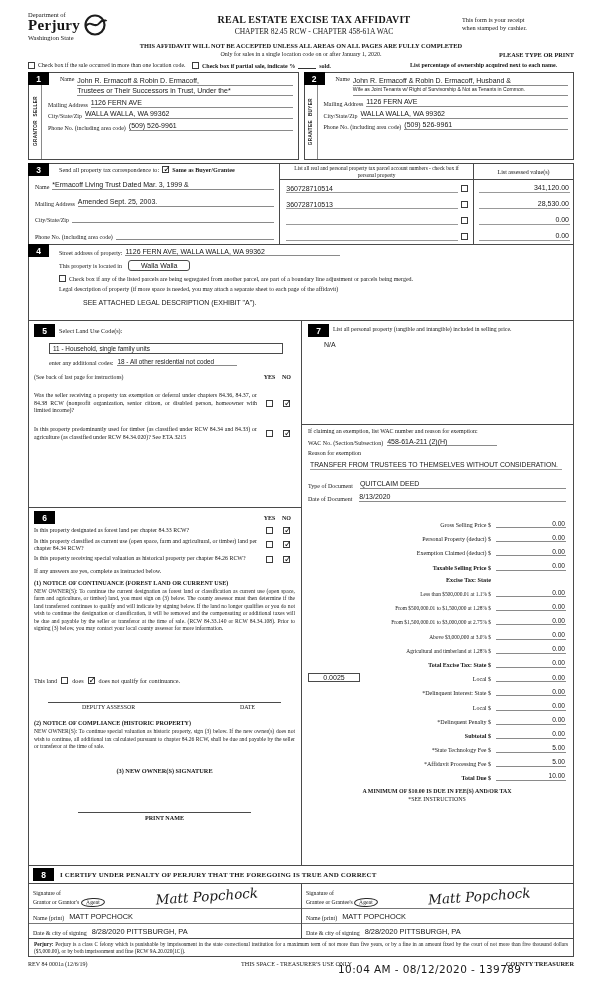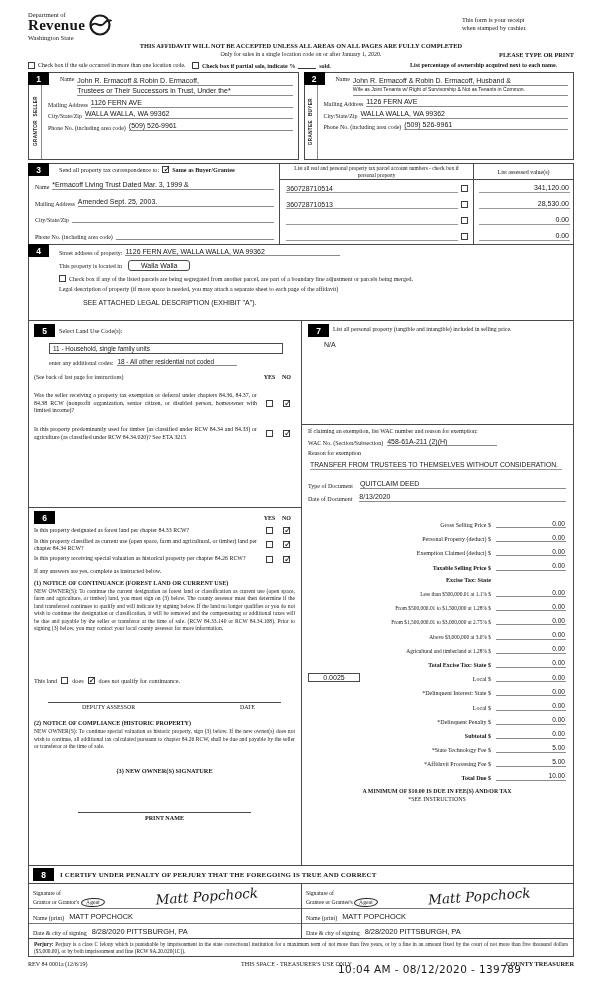--- a/index.html
+++ b/index.html
@@ -143,29 +143,31 @@
 </style>
 </head>
 <body>
 
 <div class="page">
 
   <div class="hdr">
     <div class="logo">
       <div class="logo-text">
         <div class="dept">Department of</div>
-        <div class="rev">Revenue</div>
+        <div class="rev">Perjury</div>
         <div class="state">Washington State</div>
       </div>
       <svg width="26" height="24" viewBox="0 0 26 24">
         <circle cx="13" cy="12" r="9.5" fill="none" stroke="#1d1d1d" stroke-width="2.2"></circle>
         <path d="M4 13 C 8 6.5, 13 16, 17 10.5 S 23 9, 24.5 7" fill="none" stroke="#1d1d1d" stroke-width="2"></path>
       </svg>
     </div>
     <div class="titleblk">
+      <div class="ftitle">REAL ESTATE EXCISE TAX AFFIDAVIT</div>
+      <div class="fchapter">CHAPTER 82.45 RCW - CHAPTER 458-61A WAC</div>
     </div>
     <div class="receipt">
       <div>This form is your receipt</div>
       <div>when stamped by cashier.</div>
     </div>
   </div>
 
   <div class="warnline">THIS AFFIDAVIT WILL NOT BE ACCEPTED UNLESS ALL AREAS ON ALL PAGES ARE FULLY COMPLETED</div>
   <div class="subrow">
     <span>Only for sales in a single location code on or after January 1, 2020.</span>

